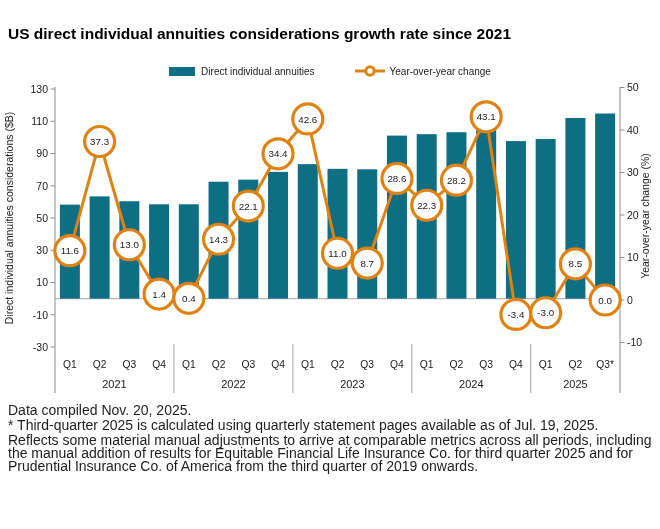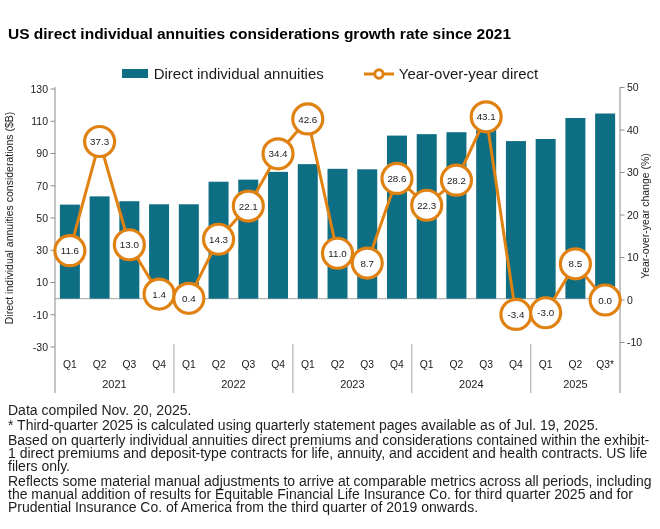--- a/index.html
+++ b/index.html
@@ -1,20 +1,20 @@
 <!DOCTYPE html>
 <html><head>
 <meta charset="utf-8">
 <style>
   html,body{margin:0;padding:0;background:#fff;}
   .page{position:relative;width:660px;height:529px;background:#ffffff;overflow:hidden;
         font-family:"Liberation Sans",sans-serif;color:#1a1a1a;margin-top:16px;}
   .title{position:absolute;top:9px;left:8px;width:648px;font-size:15.5px;font-weight:bold;color:#000;}
   .legend{position:absolute;top:49px;left:0;width:660px;display:flex;justify-content:center;gap:40px;
-          align-items:center;font-size:15px;color:#1a1a1a;}
+          align-items:center;font-size:10px;color:#1a1a1a;}
   .legend-item{display:flex;align-items:center;}
   .swatch{display:inline-block;width:26px;height:9px;margin-right:6px;}
   .line-marker{display:inline-block;margin-right:5px;line-height:0;}
   #chart{position:absolute;top:0;left:0;}
   #chart text{fill:#1a1a1a;}
   .notes{position:absolute;top:388px;left:8px;width:648px;font-size:14px;line-height:13px;color:#1d1d1d;}
   .notes div{margin-bottom:2px;}
 </style>
 </head>
 <body>
@@ -28,21 +28,21 @@
       <span class="swatch" style="background: rgb(14, 110, 132);"></span>
       <span>Direct individual annuities</span>
     </div>
     <div class="legend-item">
       <span class="line-marker">
         <svg width="30" height="12" id="legend-line-svg">
             <line x1="0" y1="6" x2="30" y2="6" stroke="#e08212" stroke-width="3"></line>
             <circle cx="15" cy="6" r="4.2" fill="#fff" stroke="#e08212" stroke-width="3"></circle>
           </svg>
       </span>
-      <span>Year-over-year direct</span>
+      <span>Year-over-year change</span>
     </div>
   </div>
 
   <svg id="chart" width="660" height="386">
       <line x1="55" y1="282.625" x2="620" y2="282.625" stroke="#b5b5b5" stroke-width="1.3"></line>
       <rect x="59.868421052631575" y="188.61625" width="20" height="94.00874999999999" fill="#0e6e84"></rect>
       <rect x="89.60526315789474" y="180.39249999999998" width="20" height="102.23250000000002" fill="#0e6e84"></rect>
       <rect x="119.34210526315789" y="185.23" width="20" height="97.39500000000001" fill="#0e6e84"></rect>
       <rect x="149.07894736842104" y="188.29375" width="20" height="94.33125000000001" fill="#0e6e84"></rect>
       <rect x="178.81578947368422" y="188.29375" width="20" height="94.33125000000001" fill="#0e6e84"></rect>
@@ -161,17 +161,16 @@
       <text x="545.6578947368421" y="300.35" text-anchor="middle" font-size="9.8">-3.0</text>
       <circle cx="575.3947368421052" cy="247.875" r="15" fill="#ffffff" stroke="#e08212" stroke-width="3.2"></circle>
       <text x="575.3947368421052" y="251.475" text-anchor="middle" font-size="9.8">8.5</text>
       <circle cx="605.1315789473684" cy="284" r="15" fill="#ffffff" stroke="#e08212" stroke-width="3.2"></circle>
       <text x="605.1315789473684" y="287.6" text-anchor="middle" font-size="9.8">0.0</text>
     </svg>
 
   <div class="notes">
     <div>Data compiled Nov. 20, 2025.</div>
     <div>* Third-quarter 2025 is calculated using quarterly statement pages available as of Jul. 19, 2025.</div>
-    <div>Based on quarterly individual annuities direct premiums and considerations contained within the exhibit-1 direct premiums and deposit-type contracts for life, annuity, and accident and health contracts. US life filers only.</div>
     <div>Reflects some material manual adjustments to arrive at comparable metrics across all periods, including the manual addition of results for Equitable Financial Life Insurance Co. for third quarter 2025 and for Prudential Insurance Co. of America from the third quarter of 2019 onwards.</div>
   </div>
 
 </div>
 
 </body></html>

